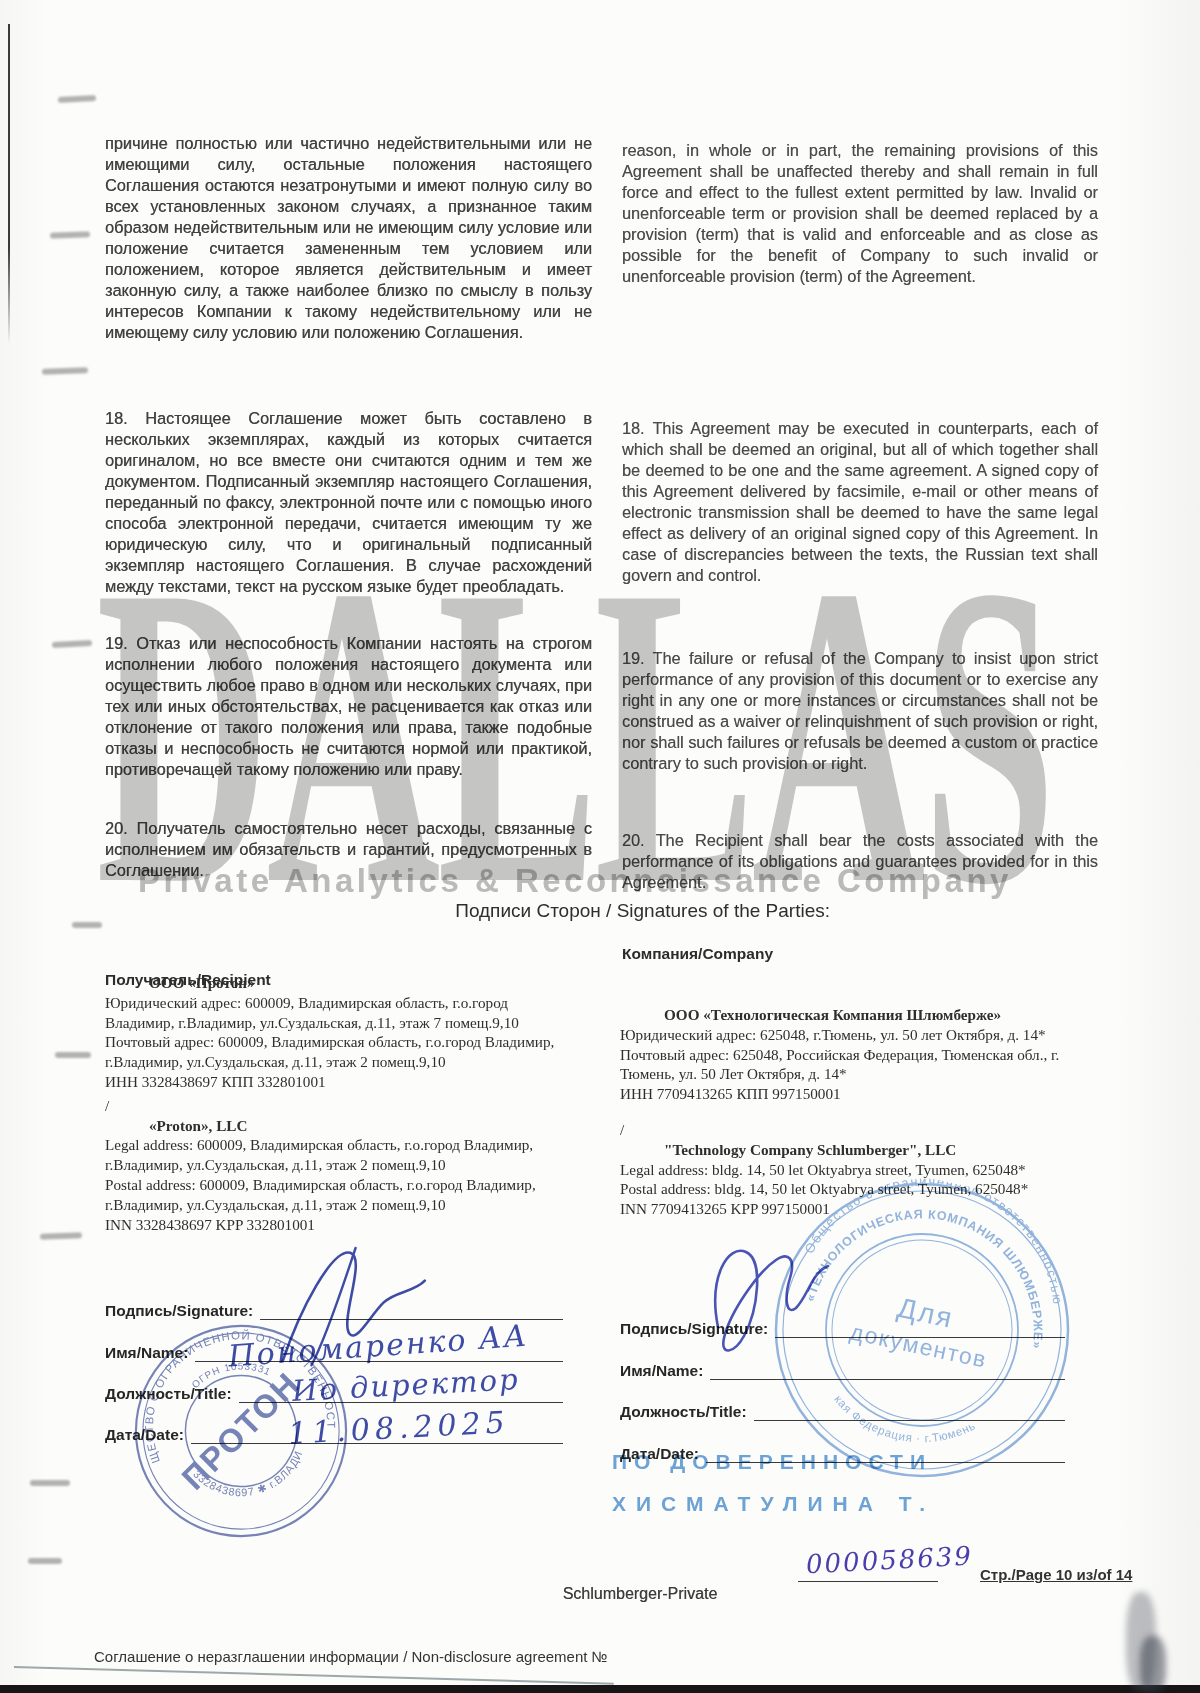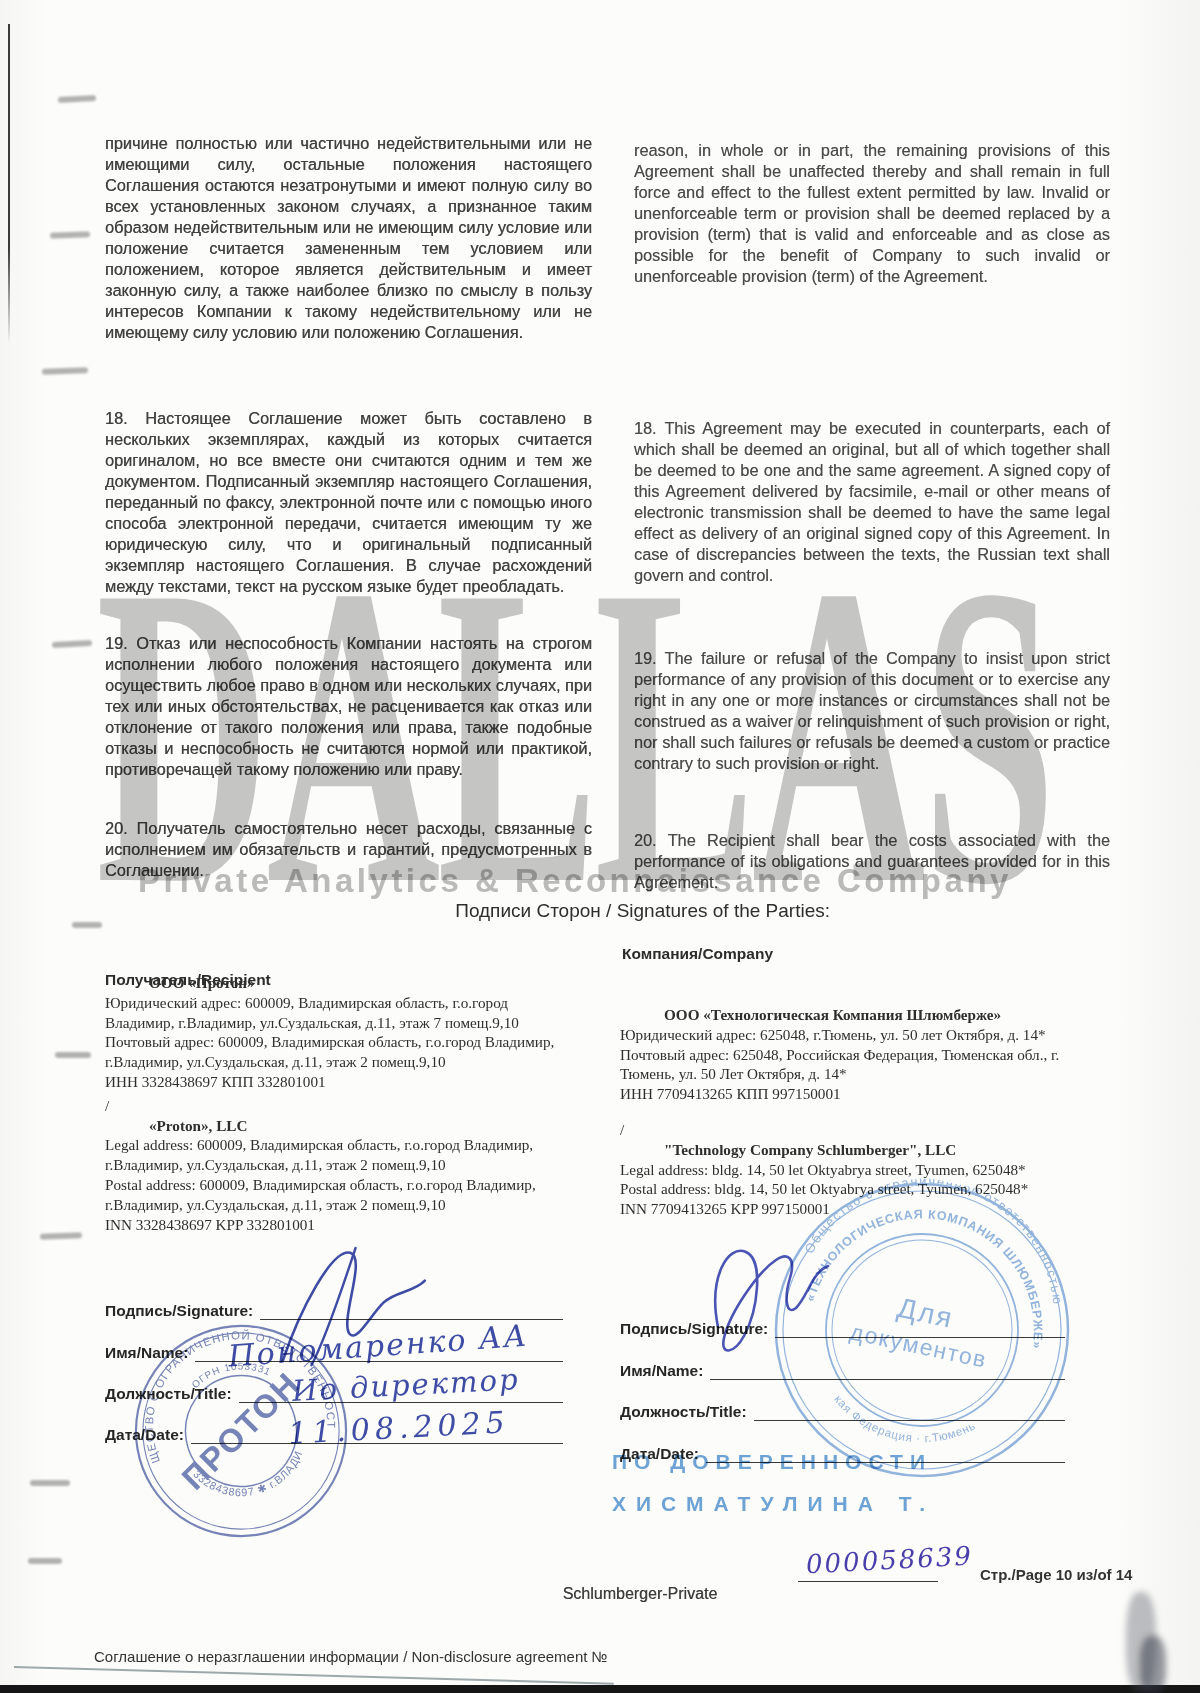--- a/index.html
+++ b/index.html
@@ -11,21 +11,21 @@
     overflow:hidden;
     font-family:"Liberation Sans", sans-serif;
     color:#3f3f3f;
   }
   
   .para{
     position:absolute;text-align:justify;font-size:16.3px;line-height:21px;
     color:#404040;z-index:1;
     text-shadow:0.35px 0 0 rgba(64,64,64,0.75);
   }
-  .para.en{color:#4a4a4a;text-shadow:0.25px 0 0 rgba(74,74,74,0.6);margin-left:12px;}
+  .para.en{color:#4a4a4a;text-shadow:0.25px 0 0 rgba(74,74,74,0.6);}
   .heading-center{
     position:absolute;font-size:19px;font-weight:normal;color:#2e2e2e;text-align:right;z-index:1;
   }
   .role-label{position:absolute;font-size:15.5px;font-weight:bold;color:#2c2c2c;z-index:1;}
   
   .addr{
     position:absolute;font-family:"Liberation Serif", serif;font-size:15.2px;
     line-height:19.8px;color:#2e2e2e;z-index:1;
   }
   .addr p{margin:0;}
@@ -61,21 +61,21 @@
   .wm-subtitle{
     position:absolute;left:138px;top:862px;z-index:5;pointer-events:none;
     font-weight:bold;font-size:33px;letter-spacing:3.5px;color:#ababab;opacity:0.8;
     mix-blend-mode:multiply;white-space:nowrap;
   }
   
   .footer-label{position:absolute;left:94px;top:1648px;font-size:15px;font-weight:normal;color:#333;z-index:2;}
   .footer-number{left:806px;top:1545px;font-size:26px;color:#4a3fb0;transform:rotate(-3deg);}
   .num-underline{position:absolute;left:798px;top:1581px;width:140px;border-bottom:1.6px solid #3a3a3a;z-index:2;}
   .footer-class{position:absolute;left:470px;top:1585px;width:340px;text-align:center;font-size:16px;color:#3c3c3c;z-index:2;text-shadow:0.3px 0 0 rgba(60,60,60,0.7);}
-  .footer-page{position:absolute;left:980px;top:1566px;font-size:15px;font-weight:bold;color:#333;z-index:2;}
+  .footer-page{position:absolute;left:980px;top:1566px;font-size:15px;font-weight:bold;color:#333;z-index:2;text-decoration:underline;}
   
   .edge-line{position:absolute;left:8px;top:24px;width:2px;height:320px;background:linear-gradient(#3a3a3a,#3a3a3a 70%,rgba(58,58,58,0));z-index:1;}
   .artifact{position:absolute;background:#9a9a9a;border-radius:3px;filter:blur(0.8px);opacity:0.75;z-index:1;}
   .bottom-bar{position:absolute;left:0;top:1685px;width:1200px;height:8px;background:#161616;z-index:8;}
   .diag-line{position:absolute;left:14px;top:1666px;width:600px;height:2px;background:#7e8c90;opacity:0.75;transform:rotate(1.6deg);transform-origin:left top;z-index:8;}
   .smudge{position:absolute;background:rgba(70,75,85,0.35);filter:blur(3px);z-index:8;border-radius:40%;}
 </style>
 </head>
 <body>
 

